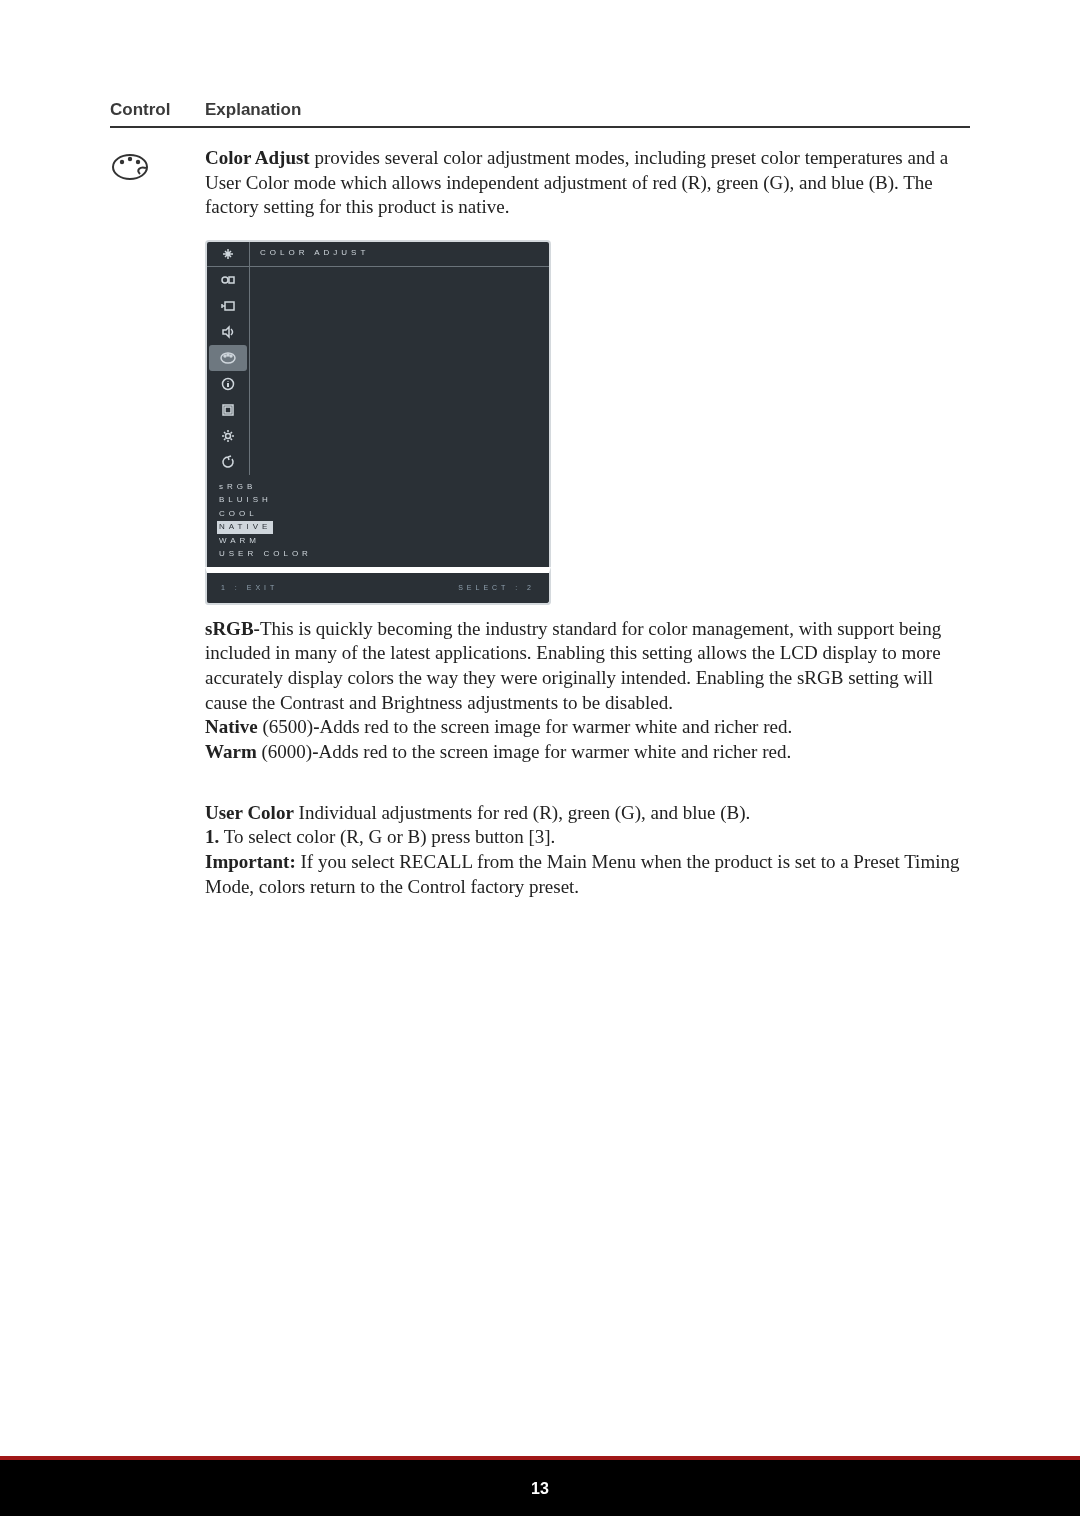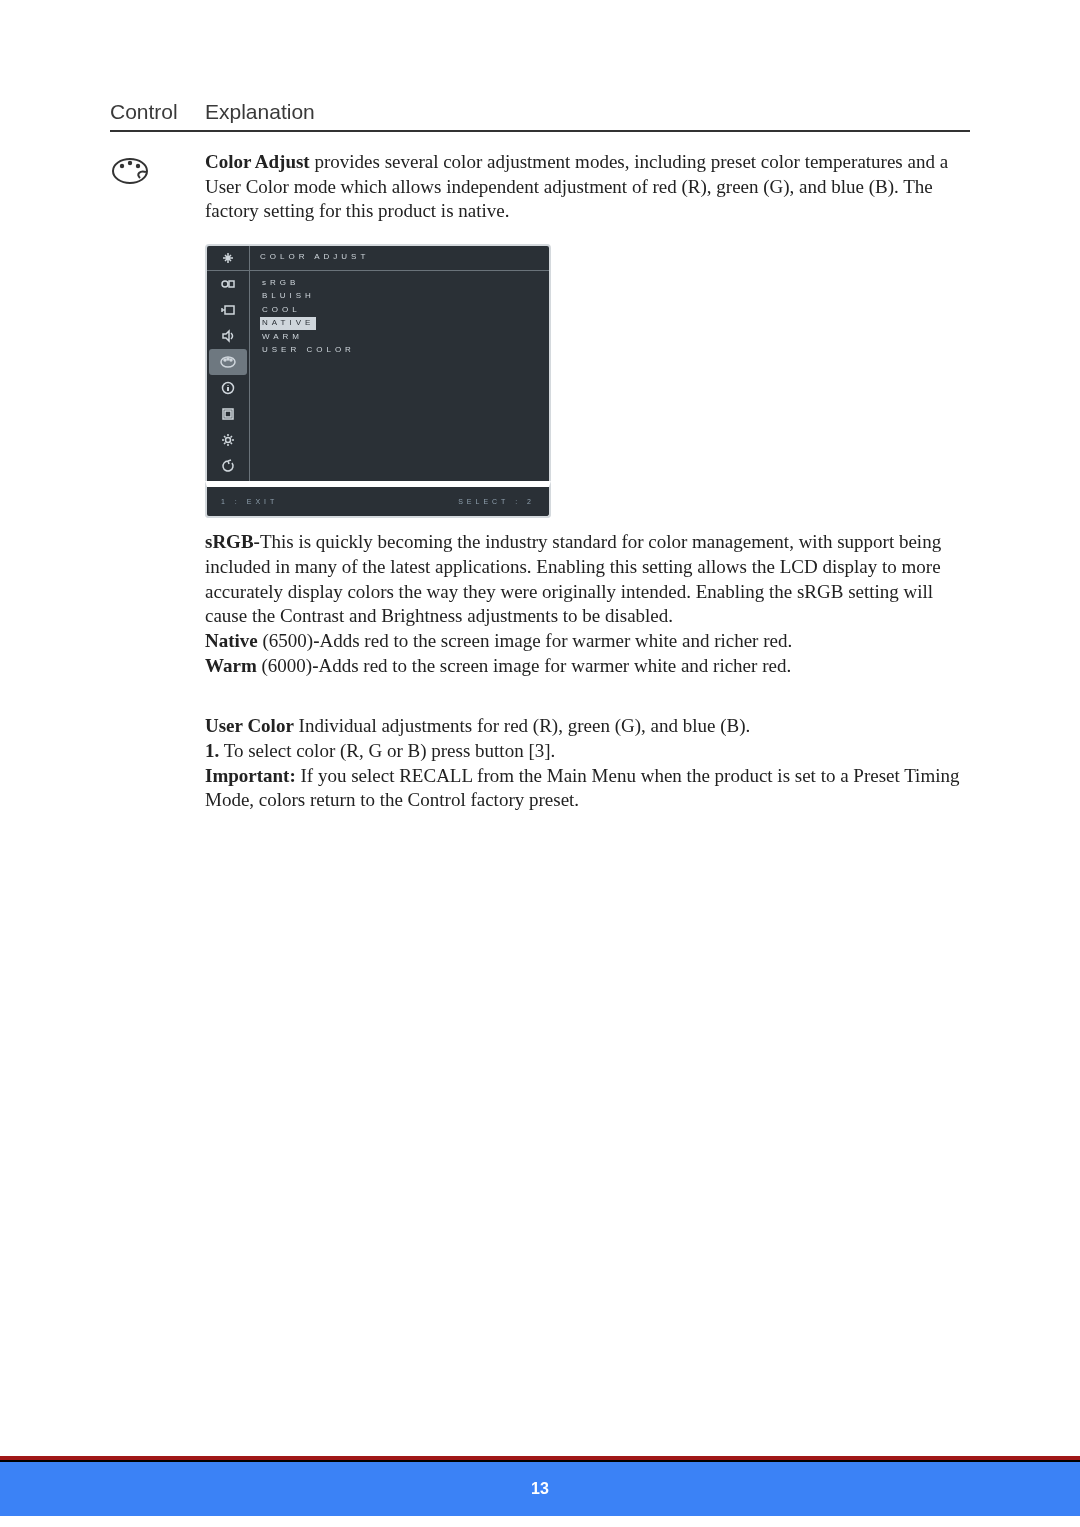--- a/index.html
+++ b/index.html
@@ -11,22 +11,22 @@
     width: 1080px;
   }
   .page {
     padding: 100px 110px 0 110px;
     box-sizing: border-box;
     min-height: 1460px;
   }
   .header-row {
     display: flex;
     font-family: Arial, Helvetica, sans-serif;
-    font-weight: normal;
-    font-size: 21px;
+    font-weight: bold;
+    font-size: 17px;
     color: #3a3a3a;
     border-bottom: 2px solid #333;
     padding-bottom: 6px;
     margin-bottom: 18px;
     align-items: center;
   }
   .header-control { width: 95px; }
   .header-expl { }
   .content-row {
     display: flex;
@@ -81,20 +81,21 @@
     justify-content: center;
     border-right: 1px solid #6a737a;
   }
   .osd-title {
     padding: 6px 10px;
     flex: 1;
   }
   .osd-body {
     display: flex;
     min-height: 210px;
+    flex-direction: column;
   }
   .osd-icons {
     width: 42px;
     border-right: 1px solid #6a737a;
     display: flex;
     flex-direction: column;
   }
   .osd-icons .osd-icon-cell {
     border-right: none;
     border-bottom: none;
@@ -134,21 +135,21 @@
     border-bottom: 2px solid #d4d9dd;
     border-radius: 0 0 4px 4px;
   }
   .osd-mini-icon {
     stroke: #cfd6dc;
     fill: none;
     stroke-width: 1.5;
   }
 
   .page-footer {
-    background: #3b82f6;
+    background: #000000;
     color: #fff;
     text-align: center;
     font-family: Arial, Helvetica, sans-serif;
     font-weight: bold;
     font-size: 16px;
     padding: 18px 0;
     border-top: 2px solid #000;
     position: relative;
   }
   .page-footer::before {

